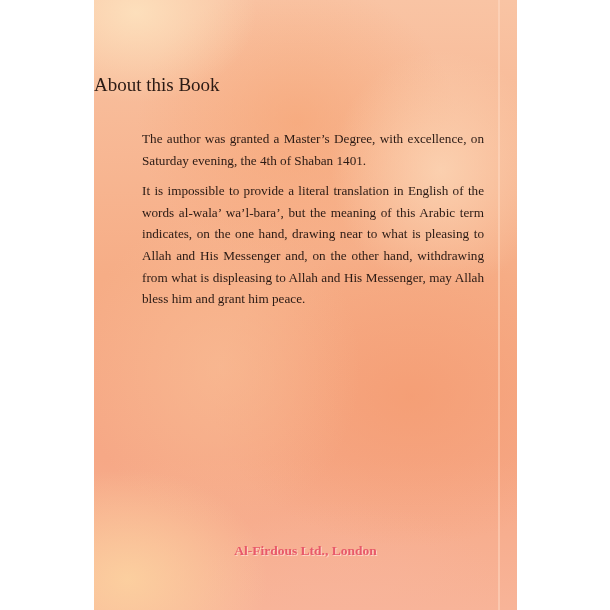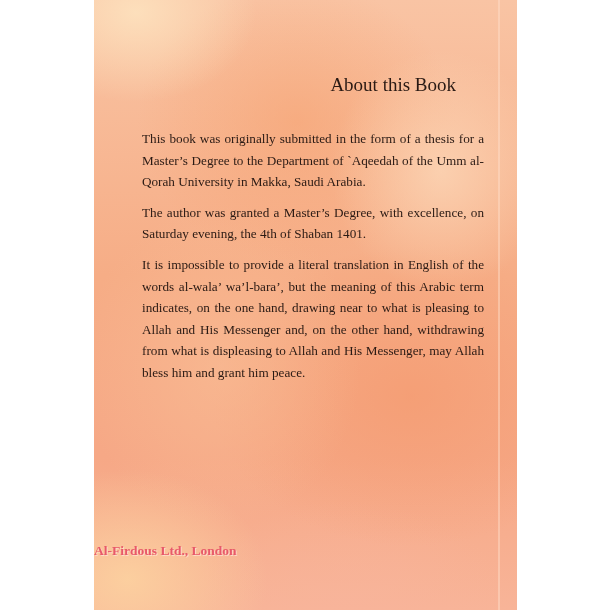--- a/index.html
+++ b/index.html
@@ -14,41 +14,40 @@
       radial-gradient(ellipse 200px 150px at 75% 65%, rgba(244,150,105,0.55), rgba(244,150,105,0) 100%),
       radial-gradient(ellipse 140px 110px at 8% 95%, rgba(252,210,160,0.9), rgba(252,210,160,0) 100%),
       radial-gradient(ellipse 160px 110px at 60% 100%, rgba(248,180,155,0.7), rgba(248,180,155,0) 100%),
       linear-gradient(180deg, #f9c4a4 0%, #f6ad86 45%, #f6a886 75%, #f8b498 100%);
   }
   .spine-line {
     position:absolute; left:404px; top:0; width:2px; height:610px;
     background:rgba(255,225,205,0.45);
   }
   .title {
-    position:absolute; left:8px; width:354px; top:74px;
-    text-align:right;
+    position:absolute; left:0; width:354px; top:74px;
+    text-align:left;
     font-family:"Liberation Serif", serif; font-size:19px; color:#2a1a14;
   }
   .body-text {
     position:absolute; left:48px; width:342px; top:128px;
     font-family:"Liberation Serif", serif; font-size:13.2px; line-height:21.6px; color:#2a1a14;
     text-align:justify;
   }
   .body-text p { margin:0 0 9px 0; }
   .publisher {
-    position:absolute; left:0; width:423px; top:543px; 
+    position:absolute; left:0; width:423px; top:543px; text-align:center;
     font-family:"Liberation Serif", serif; font-weight:bold; font-size:13.5px; color:#e8596a;
     text-shadow:1px 1px 0 rgba(255,230,220,0.7);
   }
 </style>
 </head>
 <body>
 
 <div class="cover">
   <div class="spine-line"></div>
   <div class="title">About this Book</div>
   <div class="body-text">
-    <p>This book was originally submitted in the form of a thesis for a Master’s Degree to the Department of `Aqeedah of the Umm al-Qorah University in Makka, Saudi Arabia.</p>
     <p>The author was granted a Master’s Degree, with excellence, on Saturday evening, the 4th of Shaban 1401.</p>
     <p>It is impossible to provide a literal translation in English of the words al-wala’ wa’l-bara’, but the meaning of this Arabic term indicates, on the one hand, drawing near to what is pleasing to Allah and His Messenger and, on the other hand, withdrawing from what is displeasing to Allah and His Messenger, may Allah bless him and grant him peace.</p>
   </div>
   <div class="publisher">Al-Firdous Ltd., London</div>
 </div>
 
 </body></html>

